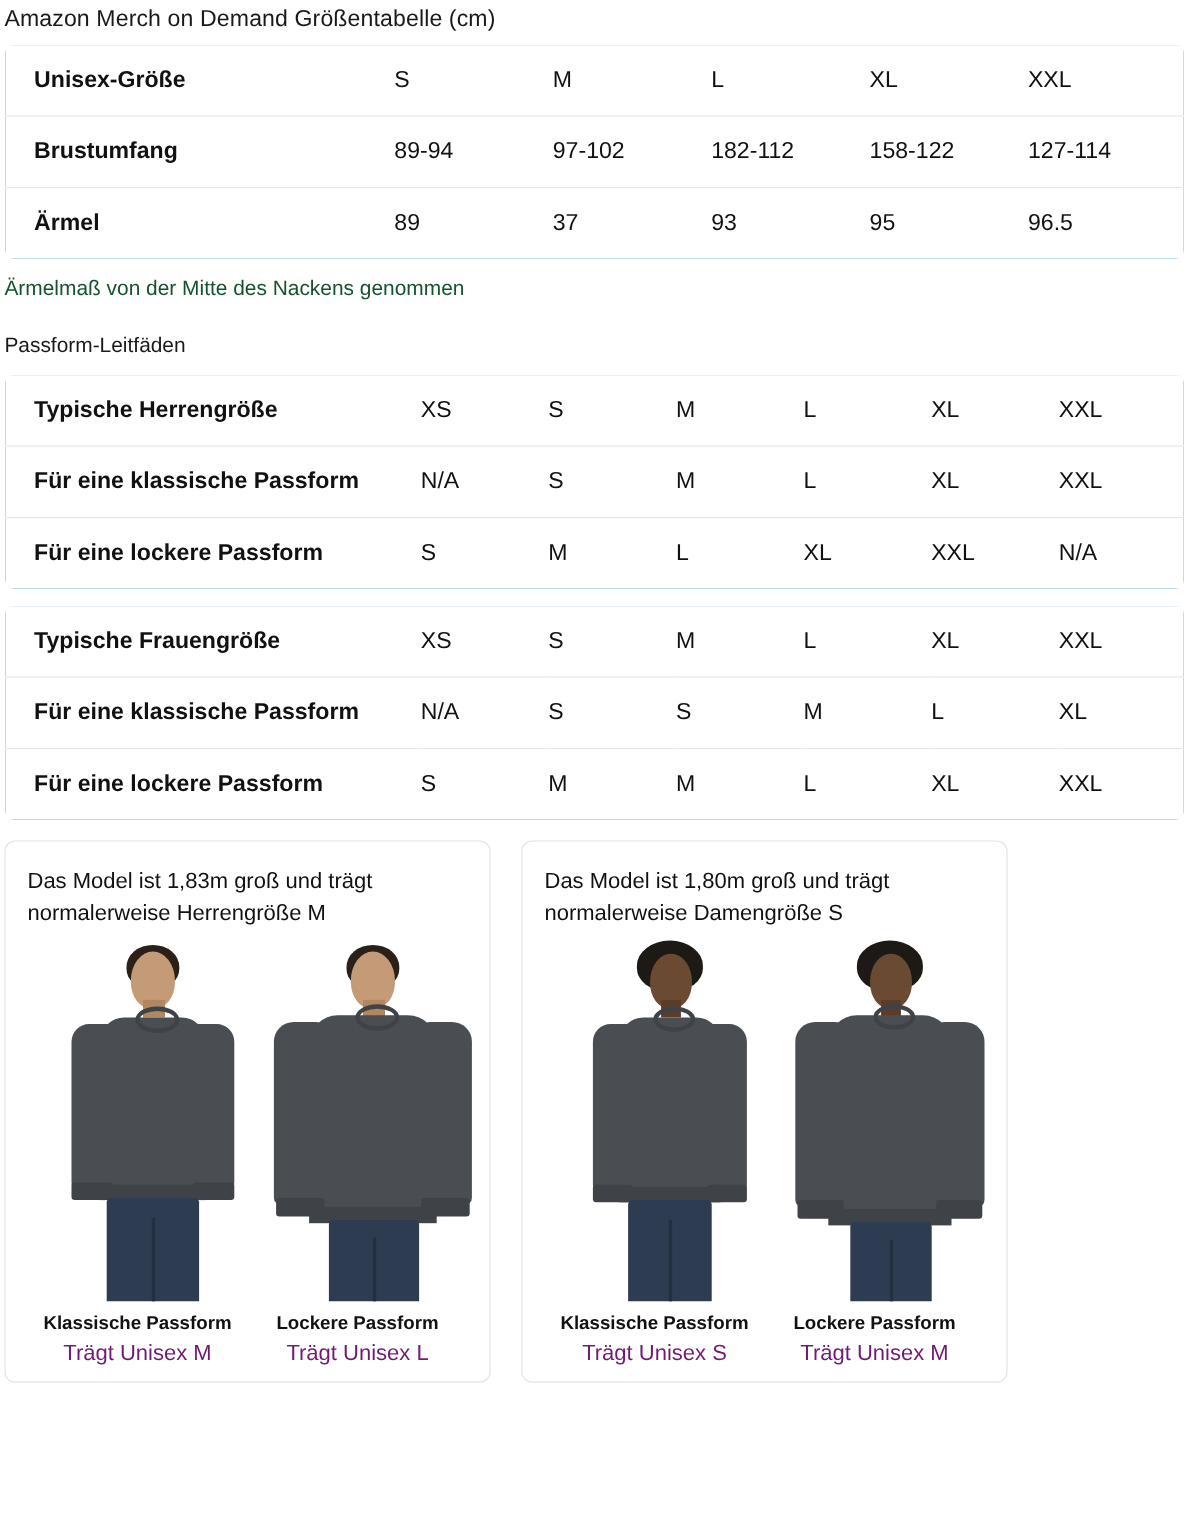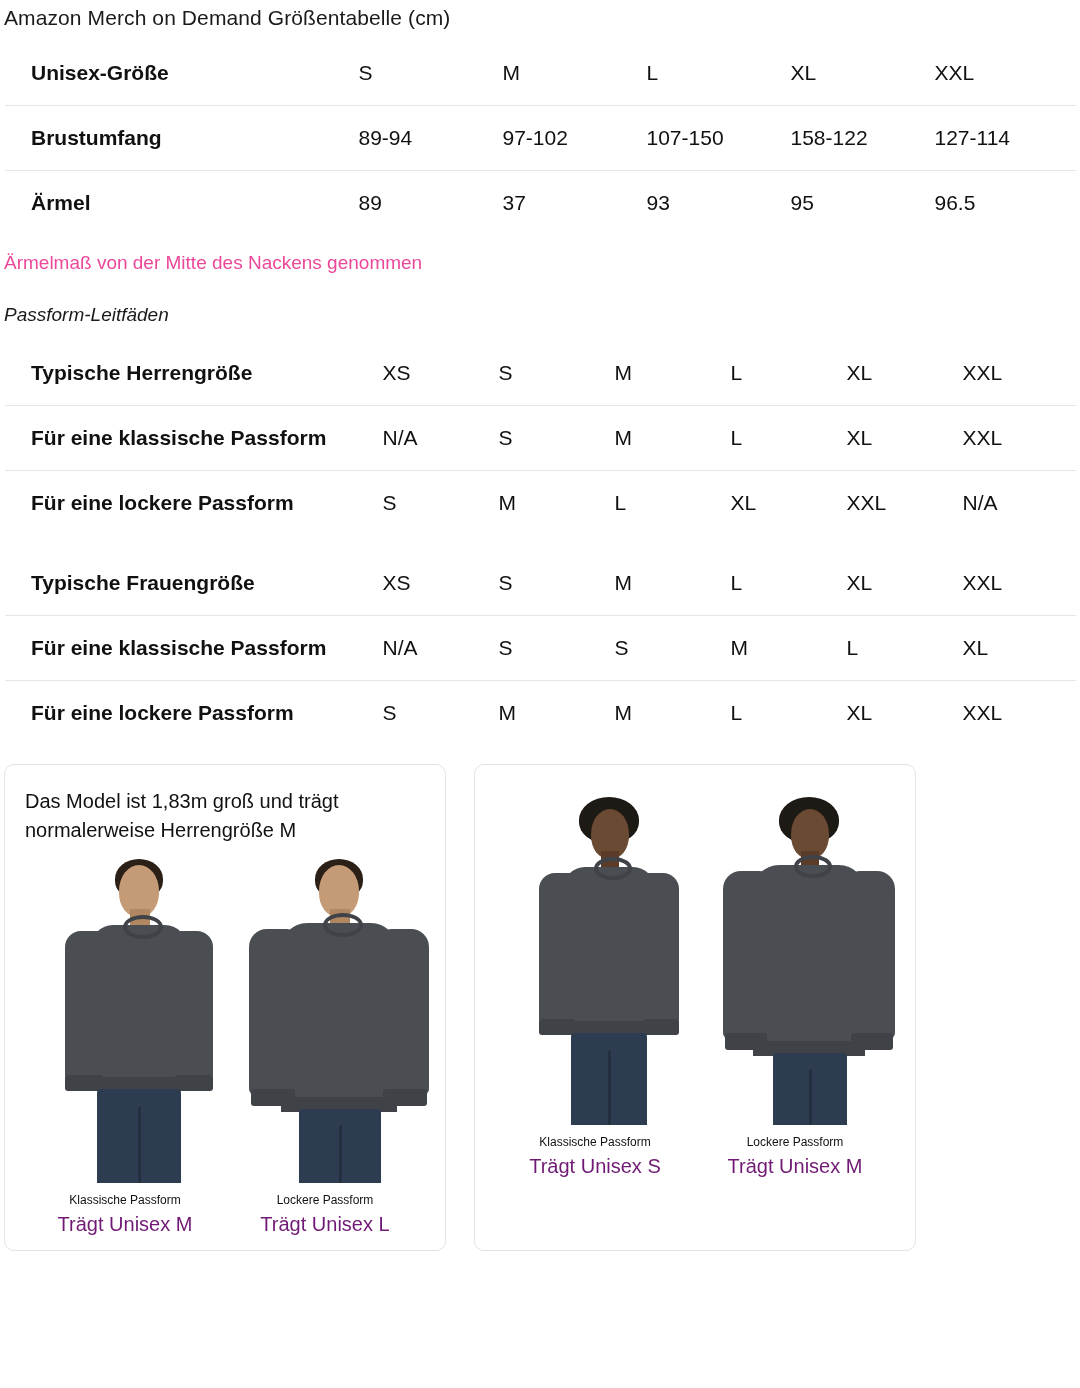--- a/index.html
+++ b/index.html
@@ -60,28 +60,27 @@
   
   .size-chart col.c0 { width: 352px; }
   .size-chart col.cx { width: 144px; }
 
   
   .fit-chart col.c0 { width: 376px; }
   .fit-chart col.cx { width: 116px; }
 
   .note {
     font-size: 19px;
-    color: #ec4899;
+    color: #14532d;
     padding: 16px 4px 14px 4px;
   }
   .section-label {
     font-size: 19px;
     color: #1a1a1a;
     padding: 16px 4px 14px 4px;
-    font-style: italic;
   }
   .gap-12 { height: 14px; }
 
   
   .cards {
     display: flex;
     gap: 28px;
     margin: 18px 4px 0 4px;
   }
   .card {
@@ -111,22 +110,22 @@
   }
   .caps {
     display: flex;
     margin-top: 10px;
   }
   .cap {
     width: 50%;
     text-align: center;
   }
   .cap .cap-t {
-    font-size: 12px;
-    font-weight: normal;
+    font-size: 17px;
+    font-weight: bold;
     color: #111111;
   }
   .cap .cap-s {
     font-size: 20px;
     color: #701a75;
     margin-top: 6px;
   }
 
   
   .person { position: absolute; left: 0; top: 0; width: 100%; height: 100%; }
@@ -198,21 +197,21 @@
         <td class="val">S</td>
         <td class="val">M</td>
         <td class="val">L</td>
         <td class="val">XL</td>
         <td class="val">XXL</td>
       </tr>
       <tr>
         <td class="hdr">Brustumfang</td>
         <td class="val">89-94</td>
         <td class="val">97-102</td>
-        <td class="val">107-150</td>
+        <td class="val">182-112</td>
         <td class="val">158-122</td>
         <td class="val">127-114</td>
       </tr>
       <tr>
         <td class="hdr">Ärmel</td>
         <td class="val">89</td>
         <td class="val">37</td>
         <td class="val">93</td>
         <td class="val">95</td>
         <td class="val">96.5</td>
@@ -355,20 +354,21 @@
           <div class="cap-s">Trägt Unisex M</div>
         </div>
         <div class="cap">
           <div class="cap-t">Lockere Passform</div>
           <div class="cap-s">Trägt Unisex L</div>
         </div>
       </div>
     </div>
 
     <div class="card">
+      <div class="card-title">Das Model ist 1,80m groß und trägt normalerweise Damengröße S</div>
       <div class="figs">
 
         <div class="fig">
           <div class="person">
             <div class="hair" style="left:84px; top:2px; width:60px; height:46px; background:#1d1a16;"></div>
             <div class="head" style="left:96px; top:14px; width:38px; height:50px; background:#6b4a33;"></div>
             <div class="neck" style="left:106px; top:56px; width:18px; height:16px; background:#5a3c29;"></div>
             <div class="sleeve" style="left:44px; top:78px; width:38px; height:152px; border-radius:16px 8px 6px 6px;"></div>
             <div class="sleeve" style="left:146px; top:78px; width:38px; height:152px; border-radius:8px 16px 6px 6px;"></div>
             <div class="torso" style="left:68px; top:72px; width:92px; height:160px; border-radius:22px 22px 4px 4px;"></div>

